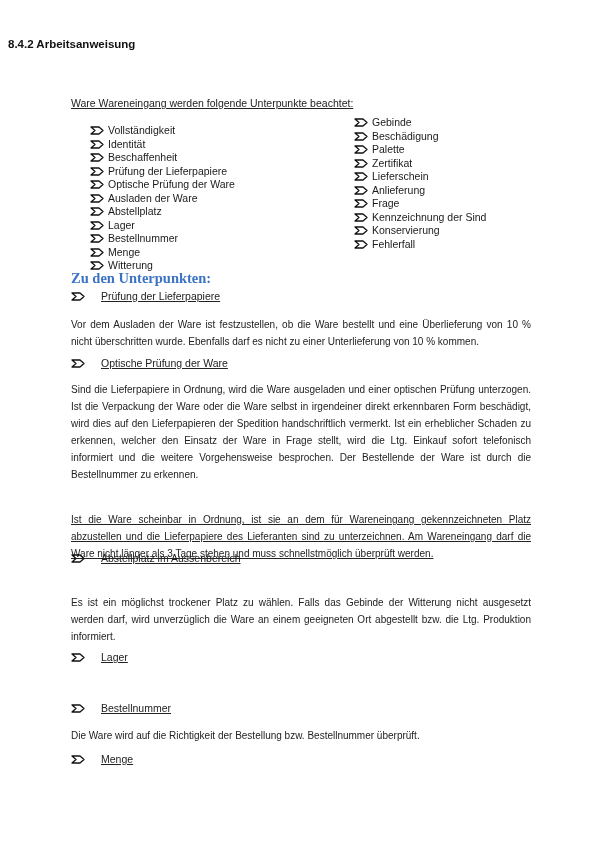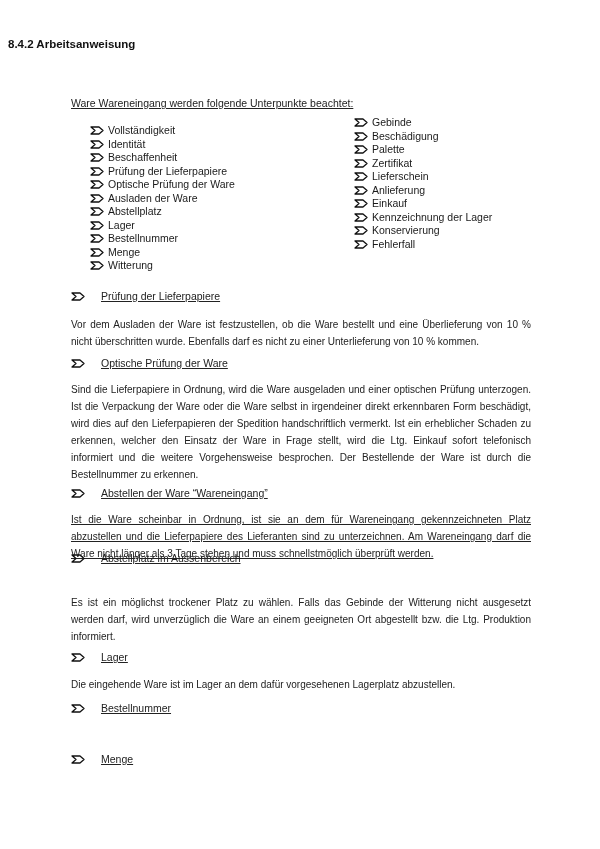--- a/index.html
+++ b/index.html
@@ -174,48 +174,49 @@
           </svg>
         </span>
         <span>Anlieferung</span>
       </div>
     <div class="li">
         <span class="bul">
           <svg width="14" height="9" viewBox="0 0 14 9">
             <path d="M1 1 H9 L13 4.5 L9 8 H1 L5 4.5 Z" fill="none" stroke="#111" stroke-width="1.3" stroke-linejoin="round"></path>
           </svg>
         </span>
-        <span>Einkauf</span>
-      </div>
-    <div class="li">
-        <span class="bul">
-          <svg width="14" height="9" viewBox="0 0 14 9">
-            <path d="M1 1 H9 L13 4.5 L9 8 H1 L5 4.5 Z" fill="none" stroke="#111" stroke-width="1.3" stroke-linejoin="round"></path>
-          </svg>
-        </span>
-        <span>Kennzeichnung der Lager</span>
+        <span>Frage</span>
+      </div>
+    <div class="li">
+        <span class="bul">
+          <svg width="14" height="9" viewBox="0 0 14 9">
+            <path d="M1 1 H9 L13 4.5 L9 8 H1 L5 4.5 Z" fill="none" stroke="#111" stroke-width="1.3" stroke-linejoin="round"></path>
+          </svg>
+        </span>
+        <span>Kennzeichnung der Sind</span>
       </div>
     <div class="li">
         <span class="bul">
           <svg width="14" height="9" viewBox="0 0 14 9">
             <path d="M1 1 H9 L13 4.5 L9 8 H1 L5 4.5 Z" fill="none" stroke="#111" stroke-width="1.3" stroke-linejoin="round"></path>
           </svg>
         </span>
         <span>Konservierung</span>
       </div>
     <div class="li">
         <span class="bul">
           <svg width="14" height="9" viewBox="0 0 14 9">
             <path d="M1 1 H9 L13 4.5 L9 8 H1 L5 4.5 Z" fill="none" stroke="#111" stroke-width="1.3" stroke-linejoin="round"></path>
           </svg>
         </span>
         <span>Fehlerfall</span>
       </div>
   </div>
 
+  <div class="heading">Zu den Unterpunkten:</div>
 
   <div class="sub" style="top:290px;">
     <span class="bul">
         <svg width="14" height="9" viewBox="0 0 14 9">
           <path d="M1 1 H9 L13 4.5 L9 8 H1 L5 4.5 Z" fill="none" stroke="#111" stroke-width="1.3" stroke-linejoin="round"></path>
         </svg>
       </span>
     <span class="lbl">Prüfung der Lieferpapiere</span>
   </div>
   <div class="para" style="top:316px;">Vor dem Ausladen der Ware ist festzustellen, ob die Ware bestellt und eine Überlieferung von 10 % nicht überschritten wurde. Ebenfalls darf es nicht zu einer Unterlieferung von 10 % kommen.</div>
@@ -223,58 +224,50 @@
   <div class="sub" style="top:357px;">
     <span class="bul">
         <svg width="14" height="9" viewBox="0 0 14 9">
           <path d="M1 1 H9 L13 4.5 L9 8 H1 L5 4.5 Z" fill="none" stroke="#111" stroke-width="1.3" stroke-linejoin="round"></path>
         </svg>
       </span>
     <span class="lbl">Optische Prüfung der Ware</span>
   </div>
   <div class="para" style="top:381px;">Sind die Lieferpapiere in Ordnung, wird die Ware ausgeladen und einer optischen Prüfung unterzogen. Ist die Verpackung der Ware oder die Ware selbst in irgendeiner direkt erkennbaren Form beschädigt, wird dies auf den Lieferpapieren der Spedition handschriftlich vermerkt. Ist ein erheblicher Schaden zu erkennen, welcher den Einsatz der Ware in Frage stellt, wird die Ltg. Einkauf sofort telefonisch informiert und die weitere Vorgehensweise besprochen. Der Bestellende der Ware ist durch die Bestellnummer zu erkennen.</div>
 
-  <div class="sub" style="top:487px;">
-    <span class="bul">
-        <svg width="14" height="9" viewBox="0 0 14 9">
-          <path d="M1 1 H9 L13 4.5 L9 8 H1 L5 4.5 Z" fill="none" stroke="#111" stroke-width="1.3" stroke-linejoin="round"></path>
-        </svg>
-      </span>
-    <span class="lbl">Abstellen der Ware “Wareneingang”</span>
-  </div>
   <div class="para" style="top:511px;text-decoration:underline;">Ist die Ware scheinbar in Ordnung, ist sie an dem für Wareneingang gekennzeichneten Platz abzustellen und die Lieferpapiere des Lieferanten sind zu unterzeichnen. Am Wareneingang darf die Ware nicht länger als 3 Tage stehen und muss schnellstmöglich überprüft werden.</div>
 
   <div class="sub" style="top:552px;">
     <span class="bul">
         <svg width="14" height="9" viewBox="0 0 14 9">
           <path d="M1 1 H9 L13 4.5 L9 8 H1 L5 4.5 Z" fill="none" stroke="#111" stroke-width="1.3" stroke-linejoin="round"></path>
         </svg>
       </span>
     <span class="lbl">Abstellplatz im Aussenbereich</span>
   </div>
   <div class="para" style="top:594px;">Es ist ein möglichst trockener Platz zu wählen. Falls das Gebinde der Witterung nicht ausgesetzt werden darf, wird unverzüglich die Ware an einem geeigneten Ort abgestellt bzw. die Ltg. Produktion informiert.</div>
 
   <div class="sub" style="top:651px;">
     <span class="bul">
         <svg width="14" height="9" viewBox="0 0 14 9">
           <path d="M1 1 H9 L13 4.5 L9 8 H1 L5 4.5 Z" fill="none" stroke="#111" stroke-width="1.3" stroke-linejoin="round"></path>
         </svg>
       </span>
     <span class="lbl">Lager</span>
   </div>
-  <div class="para" style="top:676px;">Die eingehende Ware ist im Lager an dem dafür vorgesehenen Lagerplatz abzustellen.</div>
 
   <div class="sub" style="top:702px;">
     <span class="bul">
         <svg width="14" height="9" viewBox="0 0 14 9">
           <path d="M1 1 H9 L13 4.5 L9 8 H1 L5 4.5 Z" fill="none" stroke="#111" stroke-width="1.3" stroke-linejoin="round"></path>
         </svg>
       </span>
     <span class="lbl">Bestellnummer</span>
   </div>
+  <div class="para" style="top:727px;">Die Ware wird auf die Richtigkeit der Bestellung bzw. Bestellnummer überprüft.</div>
 
   <div class="sub" style="top:753px;">
     <span class="bul">
         <svg width="14" height="9" viewBox="0 0 14 9">
           <path d="M1 1 H9 L13 4.5 L9 8 H1 L5 4.5 Z" fill="none" stroke="#111" stroke-width="1.3" stroke-linejoin="round"></path>
         </svg>
       </span>
     <span class="lbl">Menge</span>
   </div>
 

